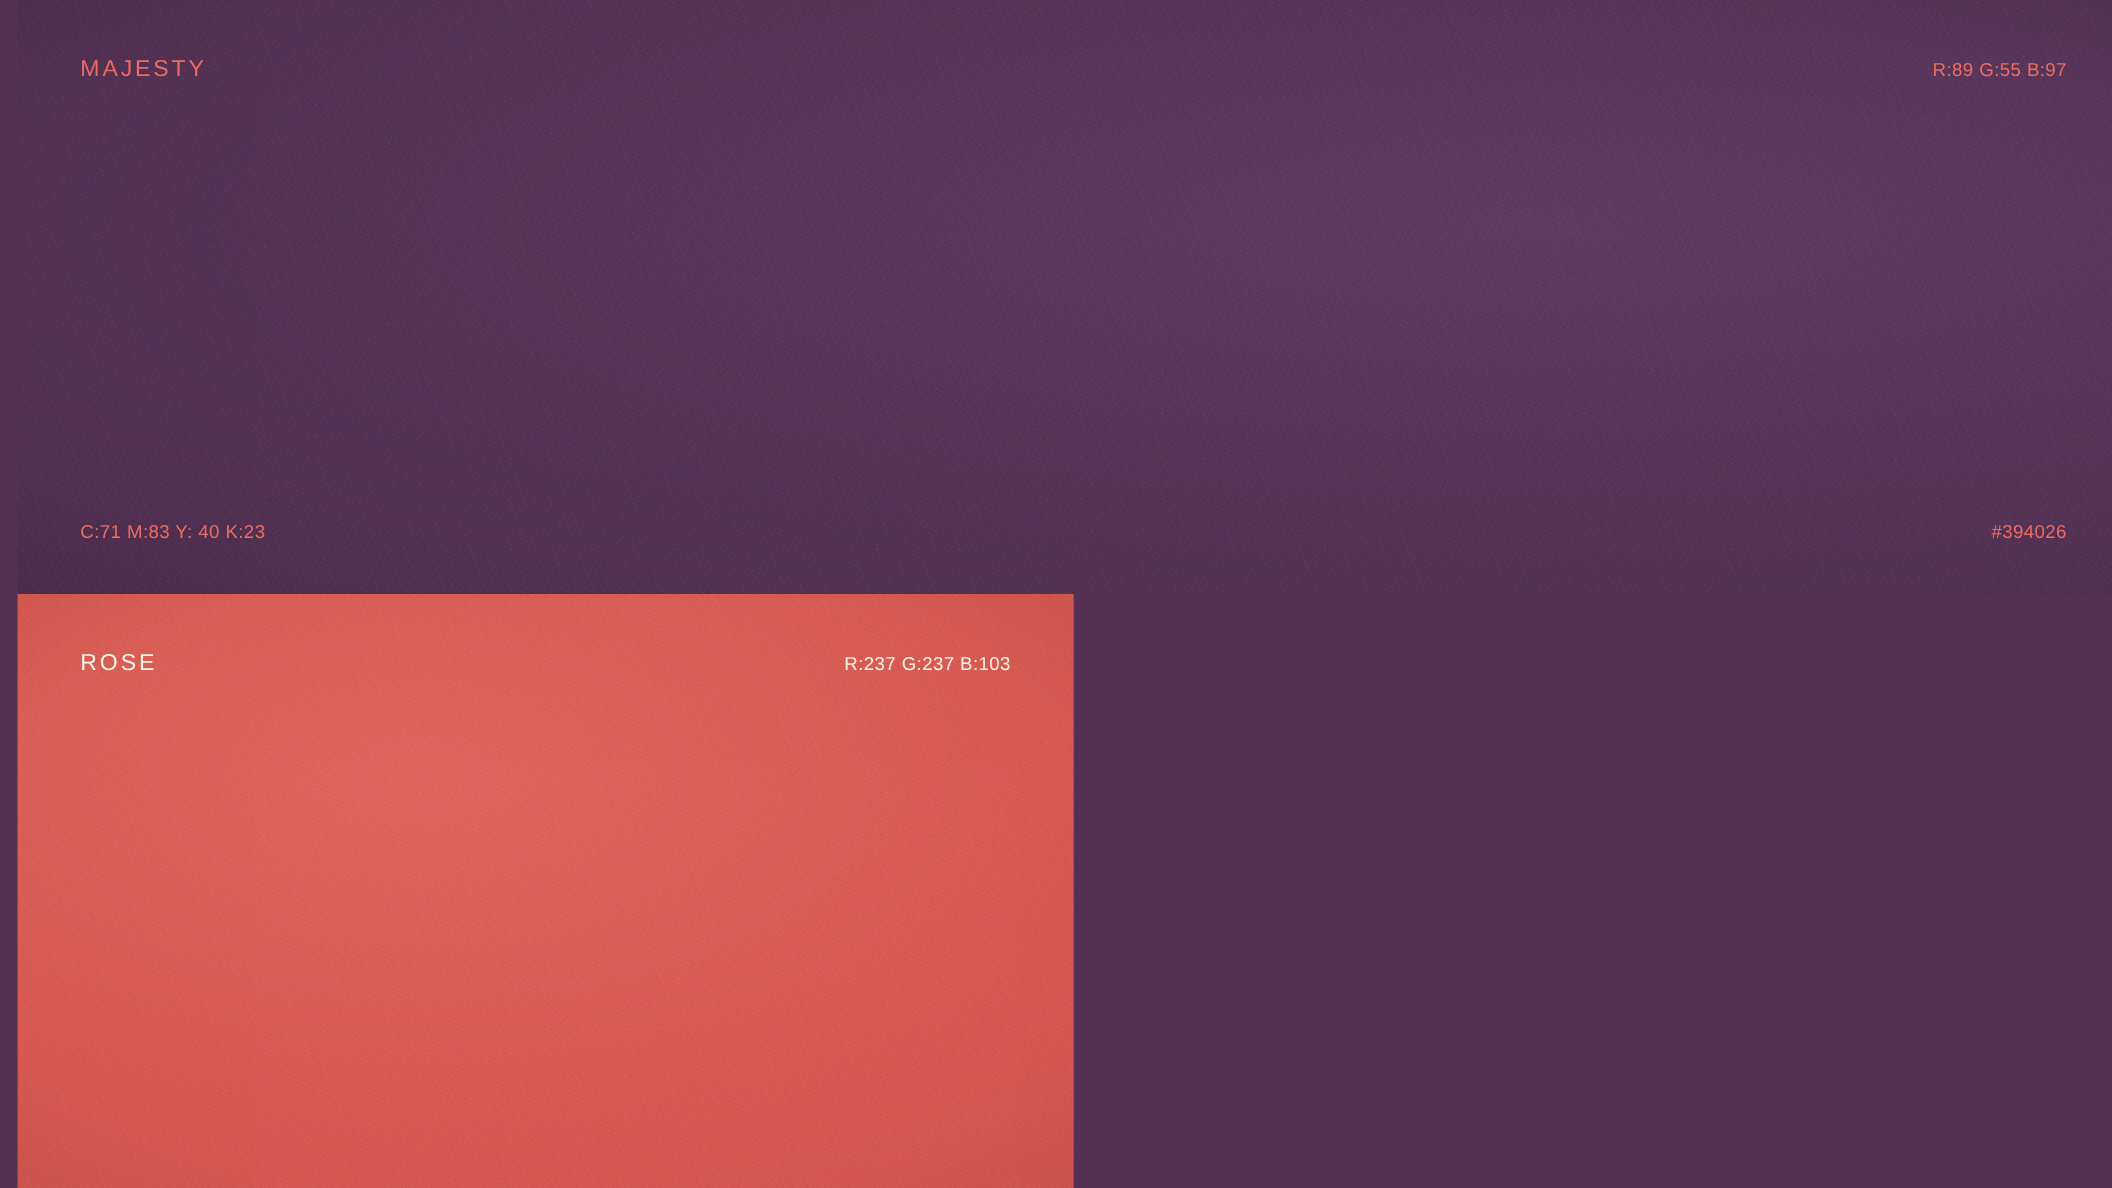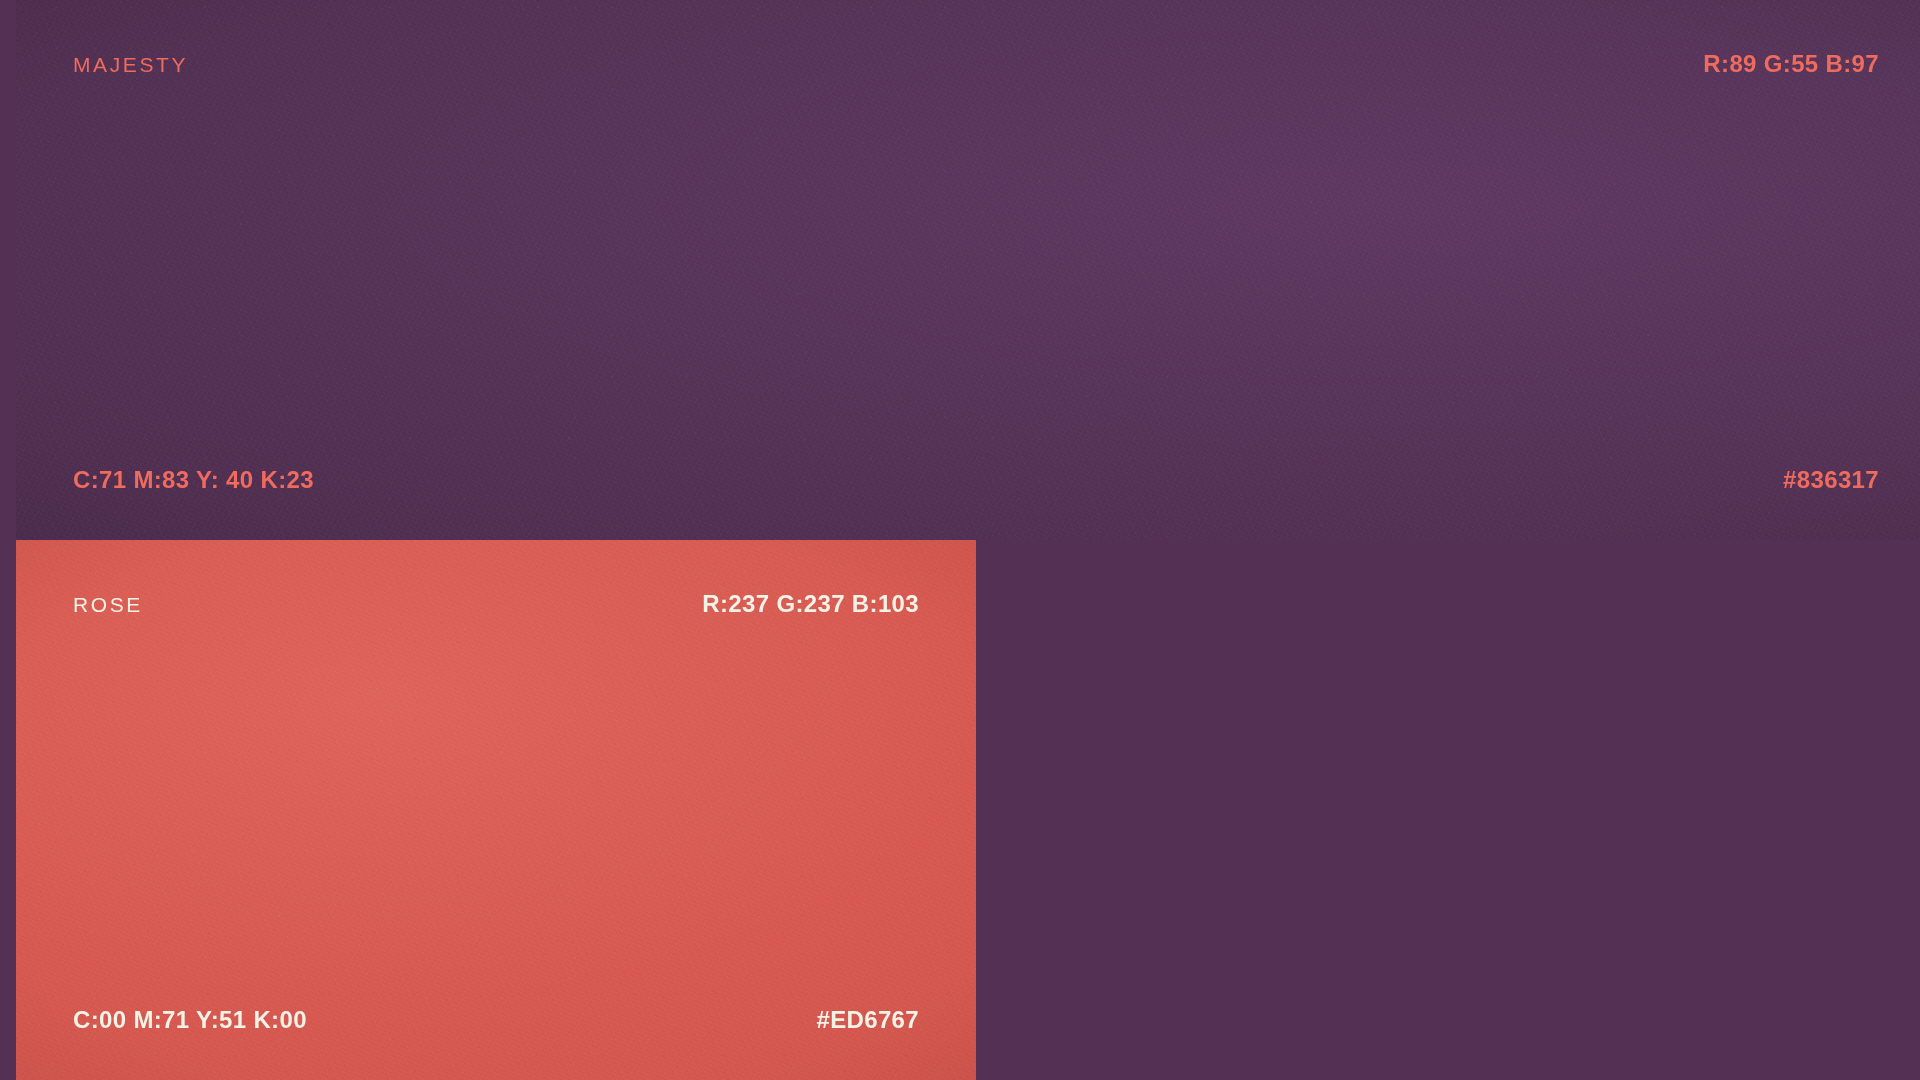--- a/index.html
+++ b/index.html
@@ -160,22 +160,22 @@
     font-weight: 400;
     letter-spacing: 2.6px;
     text-transform: uppercase;
     line-height: 1;
     white-space: nowrap;
   }
 
   .swatch-rgb,
   .swatch-cmyk,
   .swatch-hex {
-    font-size: 24px;
-    font-weight: 700;
+    font-size: 17px;
+    font-weight: 400;
     letter-spacing: 0.35px;
     line-height: 1;
     white-space: nowrap;
   }
 
   
   .panel-majesty .swatch-name,
   .panel-majesty .swatch-rgb,
   .panel-majesty .swatch-cmyk,
   .panel-majesty .swatch-hex { color: #EE6B5E; }
@@ -200,37 +200,33 @@
     <div class="grain-speckle"></div>
     <div class="vignette"></div>
 
     <div class="swatch-row">
       <span class="swatch-name">MAJESTY</span>
       <span class="swatch-rgb">R:89 G:55 B:97</span>
     </div>
 
     <div class="swatch-row">
       <span class="swatch-cmyk">C:71 M:83 Y: 40 K:23</span>
-      <span class="swatch-hex">#836317</span>
+      <span class="swatch-hex">#394026</span>
     </div>
   </section>
 
   <div class="swatch-row-bottom">
 
     <section class="swatch swatch-half panel-rose">
       <div class="grain"></div>
       <div class="grain-speckle"></div>
       <div class="vignette"></div>
 
       <div class="swatch-row">
         <span class="swatch-name">ROSE</span>
         <span class="swatch-rgb">R:237 G:237 B:103</span>
       </div>
 
-      <div class="swatch-row">
-        <span class="swatch-cmyk">C:00 M:71 Y:51 K:00</span>
-        <span class="swatch-hex">#ED6767</span>
-      </div>
     </section>
 
 
   </div>
 </div>
 
 </body></html>

